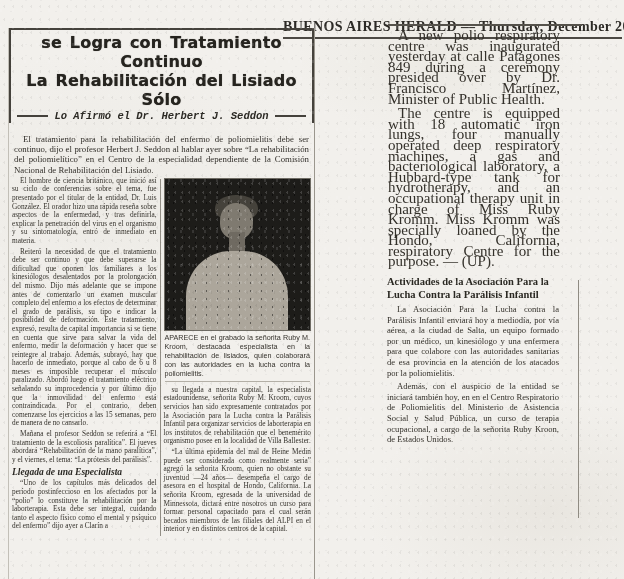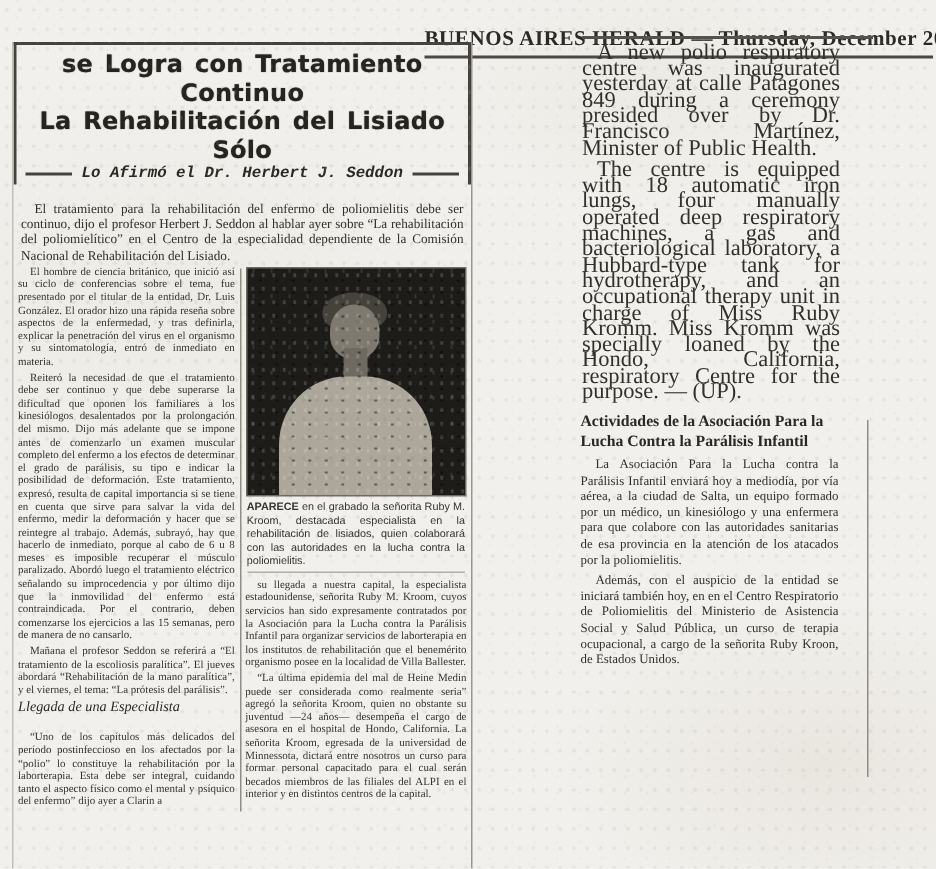--- a/index.html
+++ b/index.html
@@ -65,21 +65,21 @@
   }
   .cols{display:flex;margin:0 3px;}
   .col-left{width:146px;}
   .col-divider{width:1px;background:#928e85;margin:2px 3px 0;}
   .col-right{width:149px;}
   .body-par{
     margin:0 0 2px;font-size:7.3px;line-height:8.6px;
     text-align:justify;text-indent:8px;color:#35322c;
   }
   .section-header{
-    margin:3px 0 10px;font-weight:normal;font-style:italic;
+    margin:3px 0 2px;font-weight:bold;font-style:italic;
     font-size:9.5px;color:#2b2924;
   }
   
   .photo{
     position:relative;width:145px;height:151px;margin:2px auto 3px;
     background:#1d1c19;overflow:hidden;
     box-shadow:0 0 0 1px #6f6c64;
   }
   .photo-hair{
     position:absolute;top:11%;left:35%;width:29%;height:17%;
@@ -103,21 +103,21 @@
       radial-gradient(rgba(255,255,255,.16) 1px, transparent 1px),
       radial-gradient(rgba(0,0,0,.45) 1px, transparent 1px);
     background-size:7px 9px, 11px 8px;
     background-position:0 0, 3px 4px;
   }
   .caption{
     margin:1px 1px 4px;font-family:"Liberation Sans", sans-serif;
     font-size:7.2px;line-height:9px;text-align:justify;color:#35322c;
     border-bottom:1px solid #b3afa6;padding-bottom:3px;
   }
-  .caption b{font-weight:bold;}
+  .caption b{font-weight:normal;}
   
   .polio-article{
     position:absolute;left:388px;top:24px;width:194px;
     border-top:2.5px solid #55524b;padding-top:4px;
   }
   .polio-headline{
     display:inline-block;
     font-family:"Liberation Sans", sans-serif;font-weight:bold;
     font-size:20px;line-height:22px;letter-spacing:-.3px;
     color:#23211d;border-bottom:2.5px solid #35332e;

